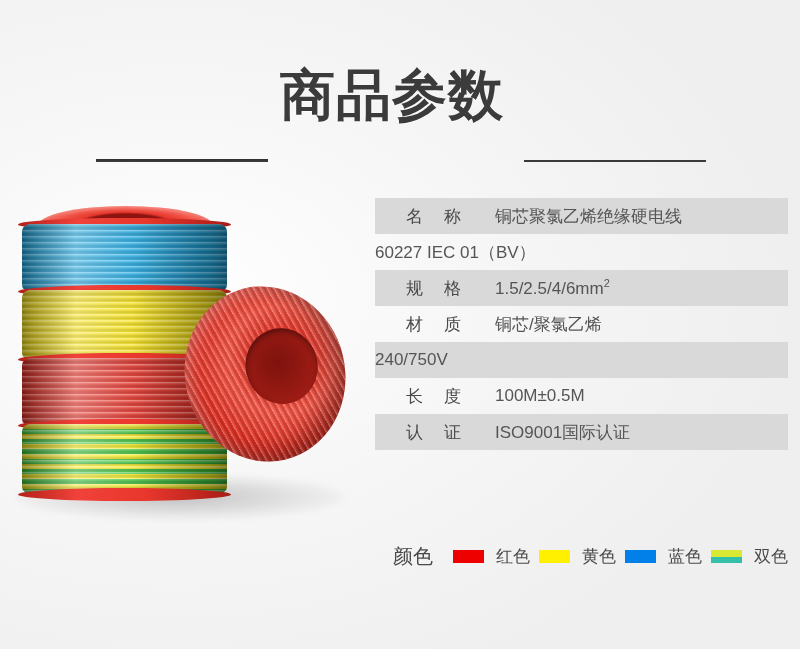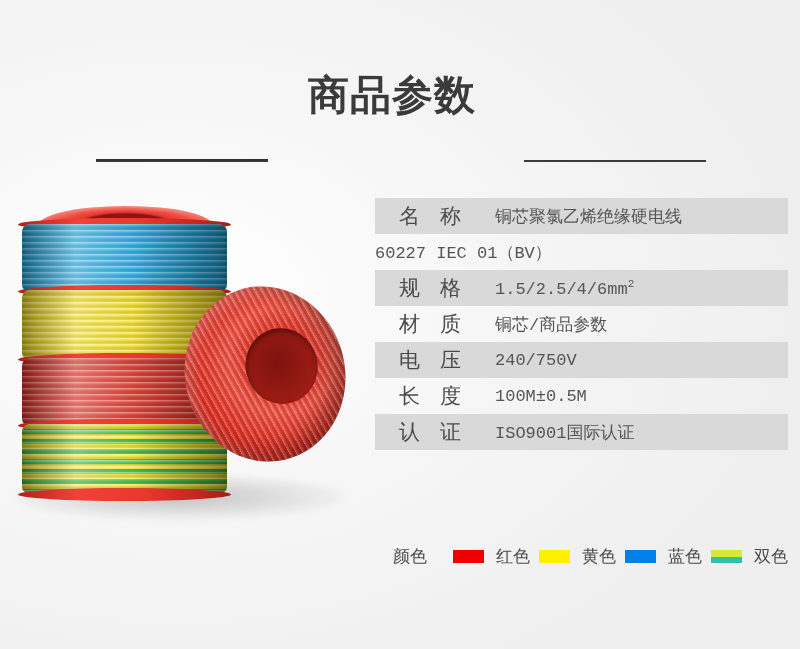--- a/index.html
+++ b/index.html
@@ -29,21 +29,21 @@
     top: 58px;
     width: 800px;
     height: 74px;
   }
   .title-text {
     position: absolute;
     left: 276px;
     top: 0;
     width: 232px;
     text-align: center;
-    font-size: 41px;
+    font-size: 55px;
     line-height: 74px;
     font-weight: bold;
     color: #3b3b3b;
     letter-spacing: 1px;
     white-space: nowrap;
     text-shadow: 0 1px 0 rgba(255,255,255,0.6);
   }
   .title-rule-left {
     position: absolute;
     left: 96px;
@@ -206,55 +206,54 @@
   }
   .spec-row {
     position: relative;
     height: 36px;
     display: flex;
     align-items: center;
   }
   .spec-row.shaded { background: #d9d9d9; }
   .spec-label {
     width: 120px;
-    padding-left: 24px;
+    padding-left: 31px;
     box-sizing: border-box;
-    font-size: 21px;
+    font-size: 17px;
     color: #4a4a4a;
     white-space: nowrap;
   }
   .spec-label.spread {
     text-align: justify;
     text-align-last: justify;
     padding-right: 34px;
   }
   .spec-value {
     flex: 1;
     font-size: 17px;
     color: #555555;
     white-space: nowrap;
-    font-family: Liberation Mono, monospace;
   }
   .spec-value sup { font-size: 11px; }
 
   
   .color-row {
     position: absolute;
     left: 375px;
     top: 536px;
     width: 413px;
     height: 40px;
     display: flex;
     align-items: center;
   }
   .color-label {
     width: 110px;
     padding-left: 18px;
     box-sizing: border-box;
-    font-size: 17px;
+    font-size: 20px;
     color: #4a4a4a;
     white-space: nowrap;
   }
   .color-items {
     flex: 1;
     display: flex;
     align-items: center;
     gap: 9px;
   }
   .color-item {
@@ -332,25 +331,24 @@
       <div class="spec-value">60227 IEC 01（BV）</div>
     </div>
 
     <div class="spec-row shaded">
       <div class="spec-label spread">规 格</div>
       <div class="spec-value">1.5/2.5/4/6mm<sup>2</sup></div>
     </div>
 
     <div class="spec-row">
       <div class="spec-label spread">材 质</div>
-      <div class="spec-value">铜芯/商品参数</div>
+      <div class="spec-value">铜芯/聚氯乙烯</div>
     </div>
 
     <div class="spec-row shaded">
-      <div class="spec-label spread">电 压</div>
       <div class="spec-value">240/750V</div>
     </div>
 
     <div class="spec-row">
       <div class="spec-label spread">长 度</div>
       <div class="spec-value">100M±0.5M</div>
     </div>
 
     <div class="spec-row shaded">
       <div class="spec-label spread">认 证</div>

